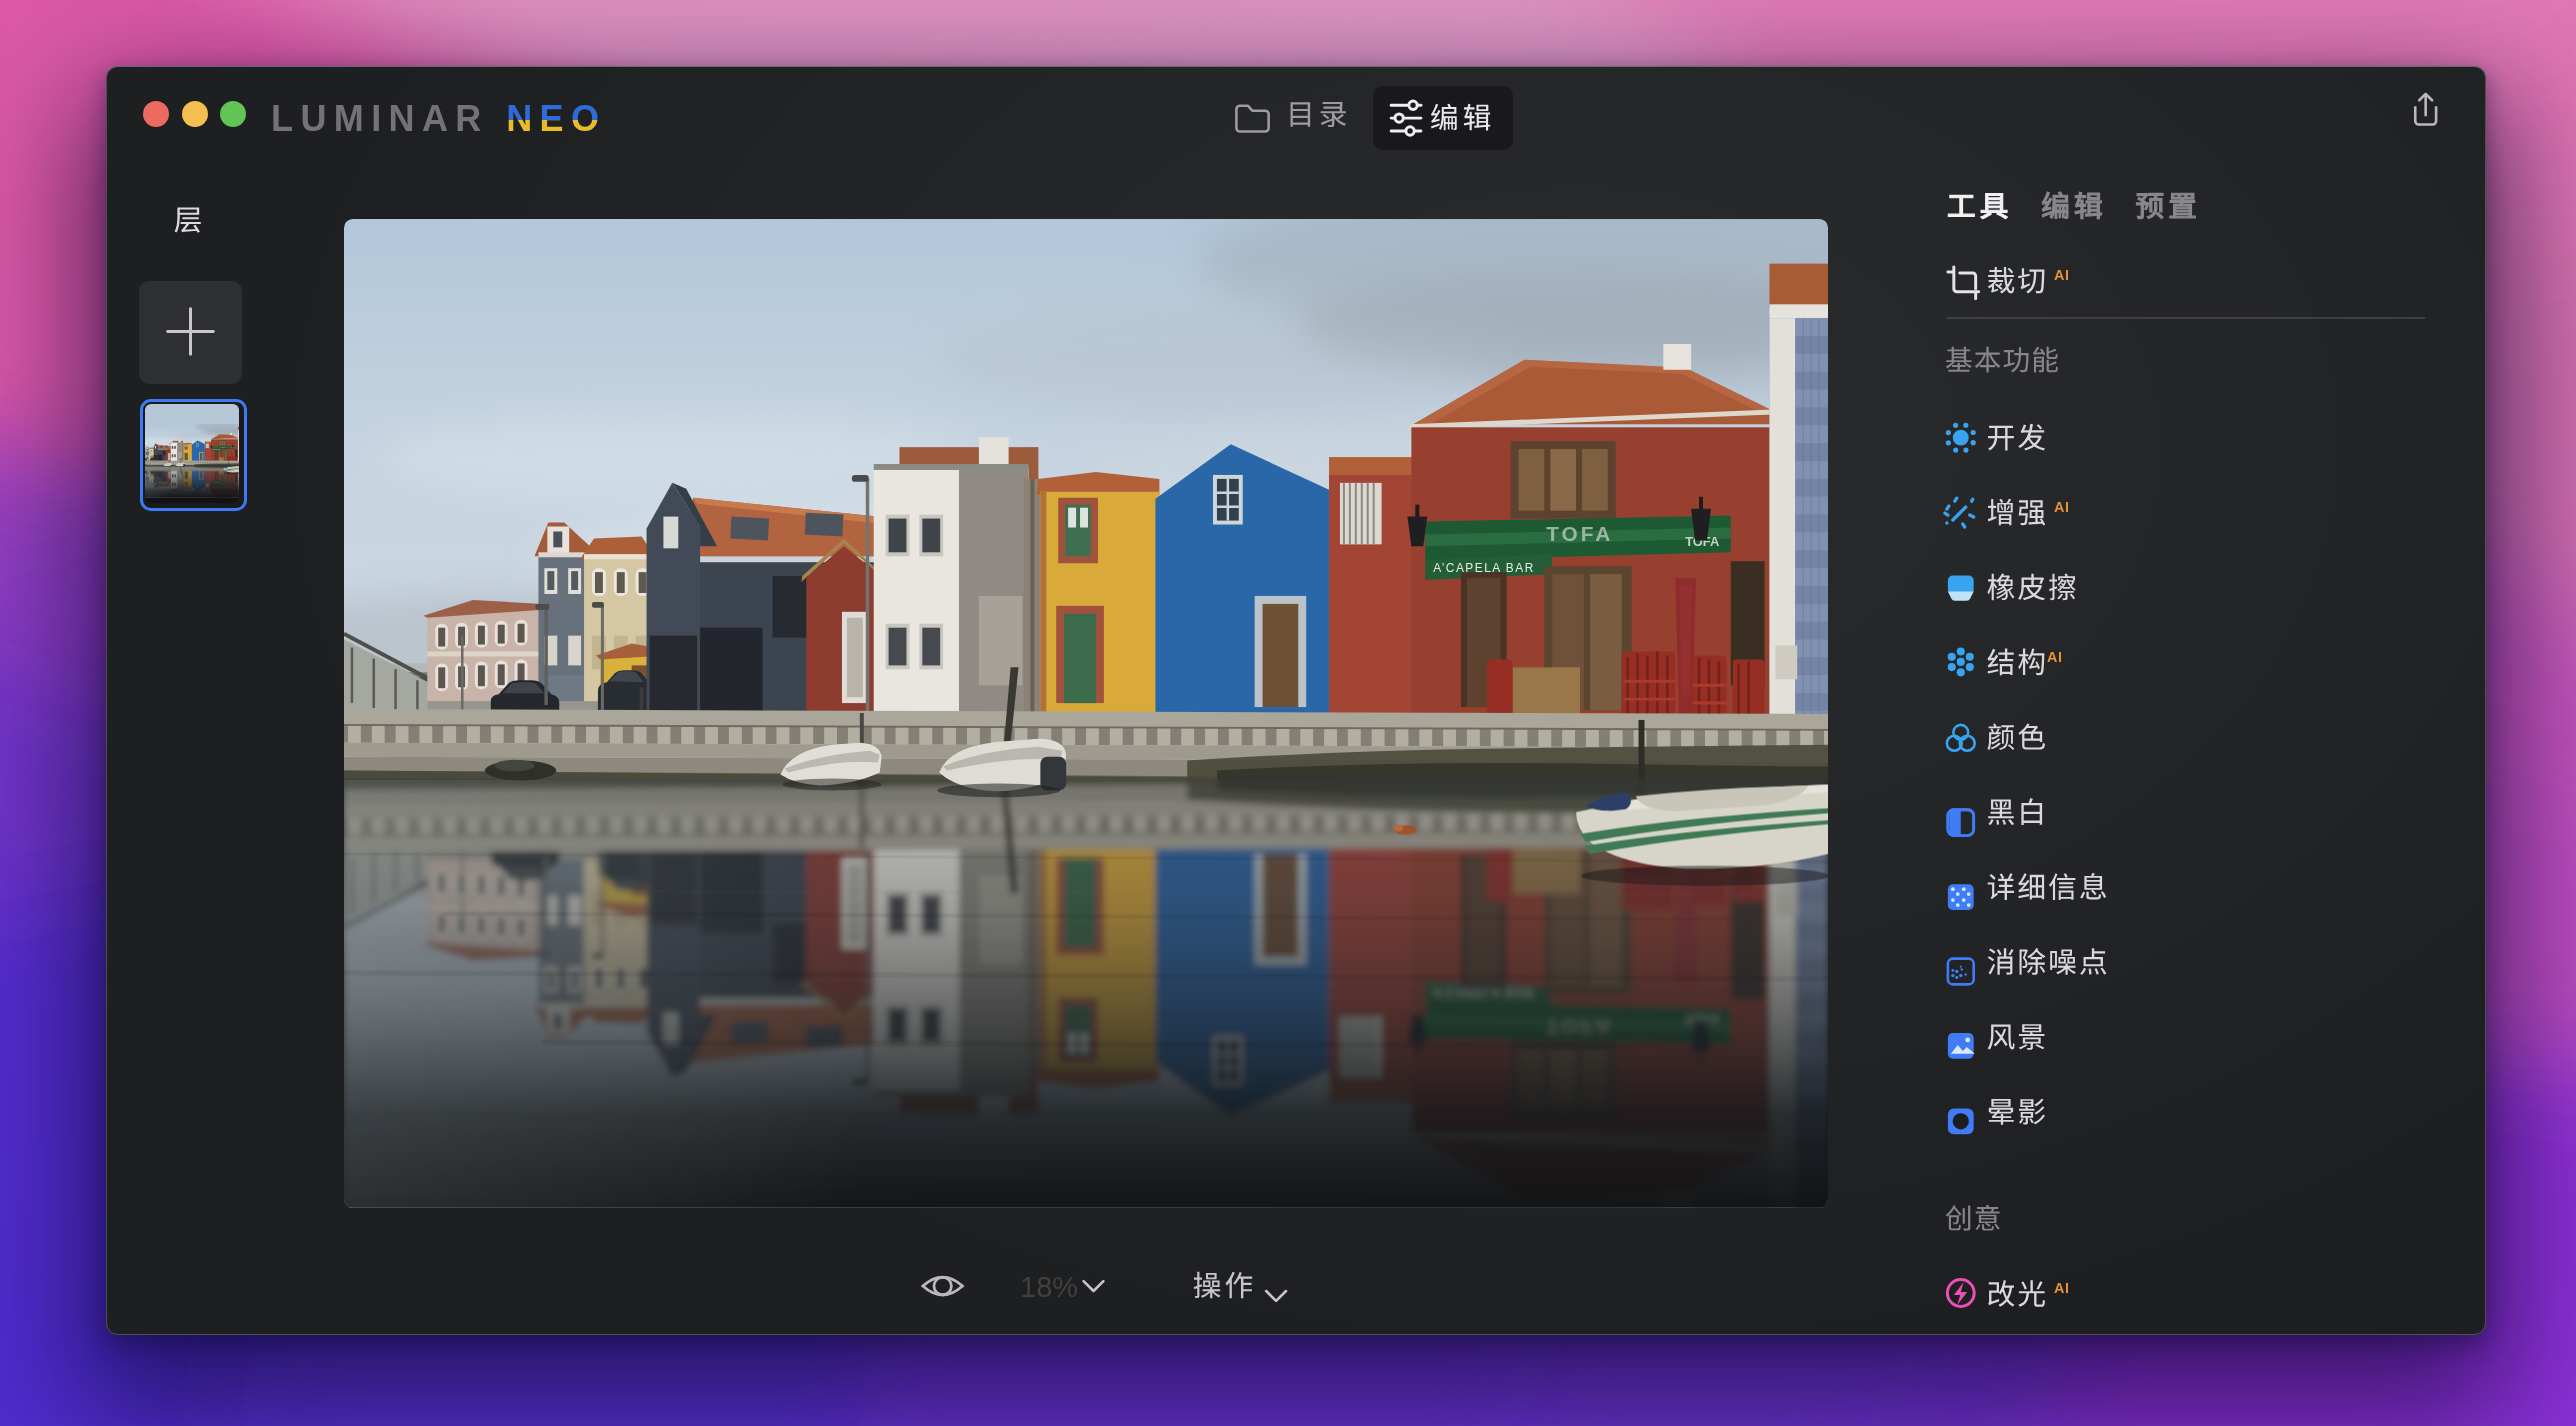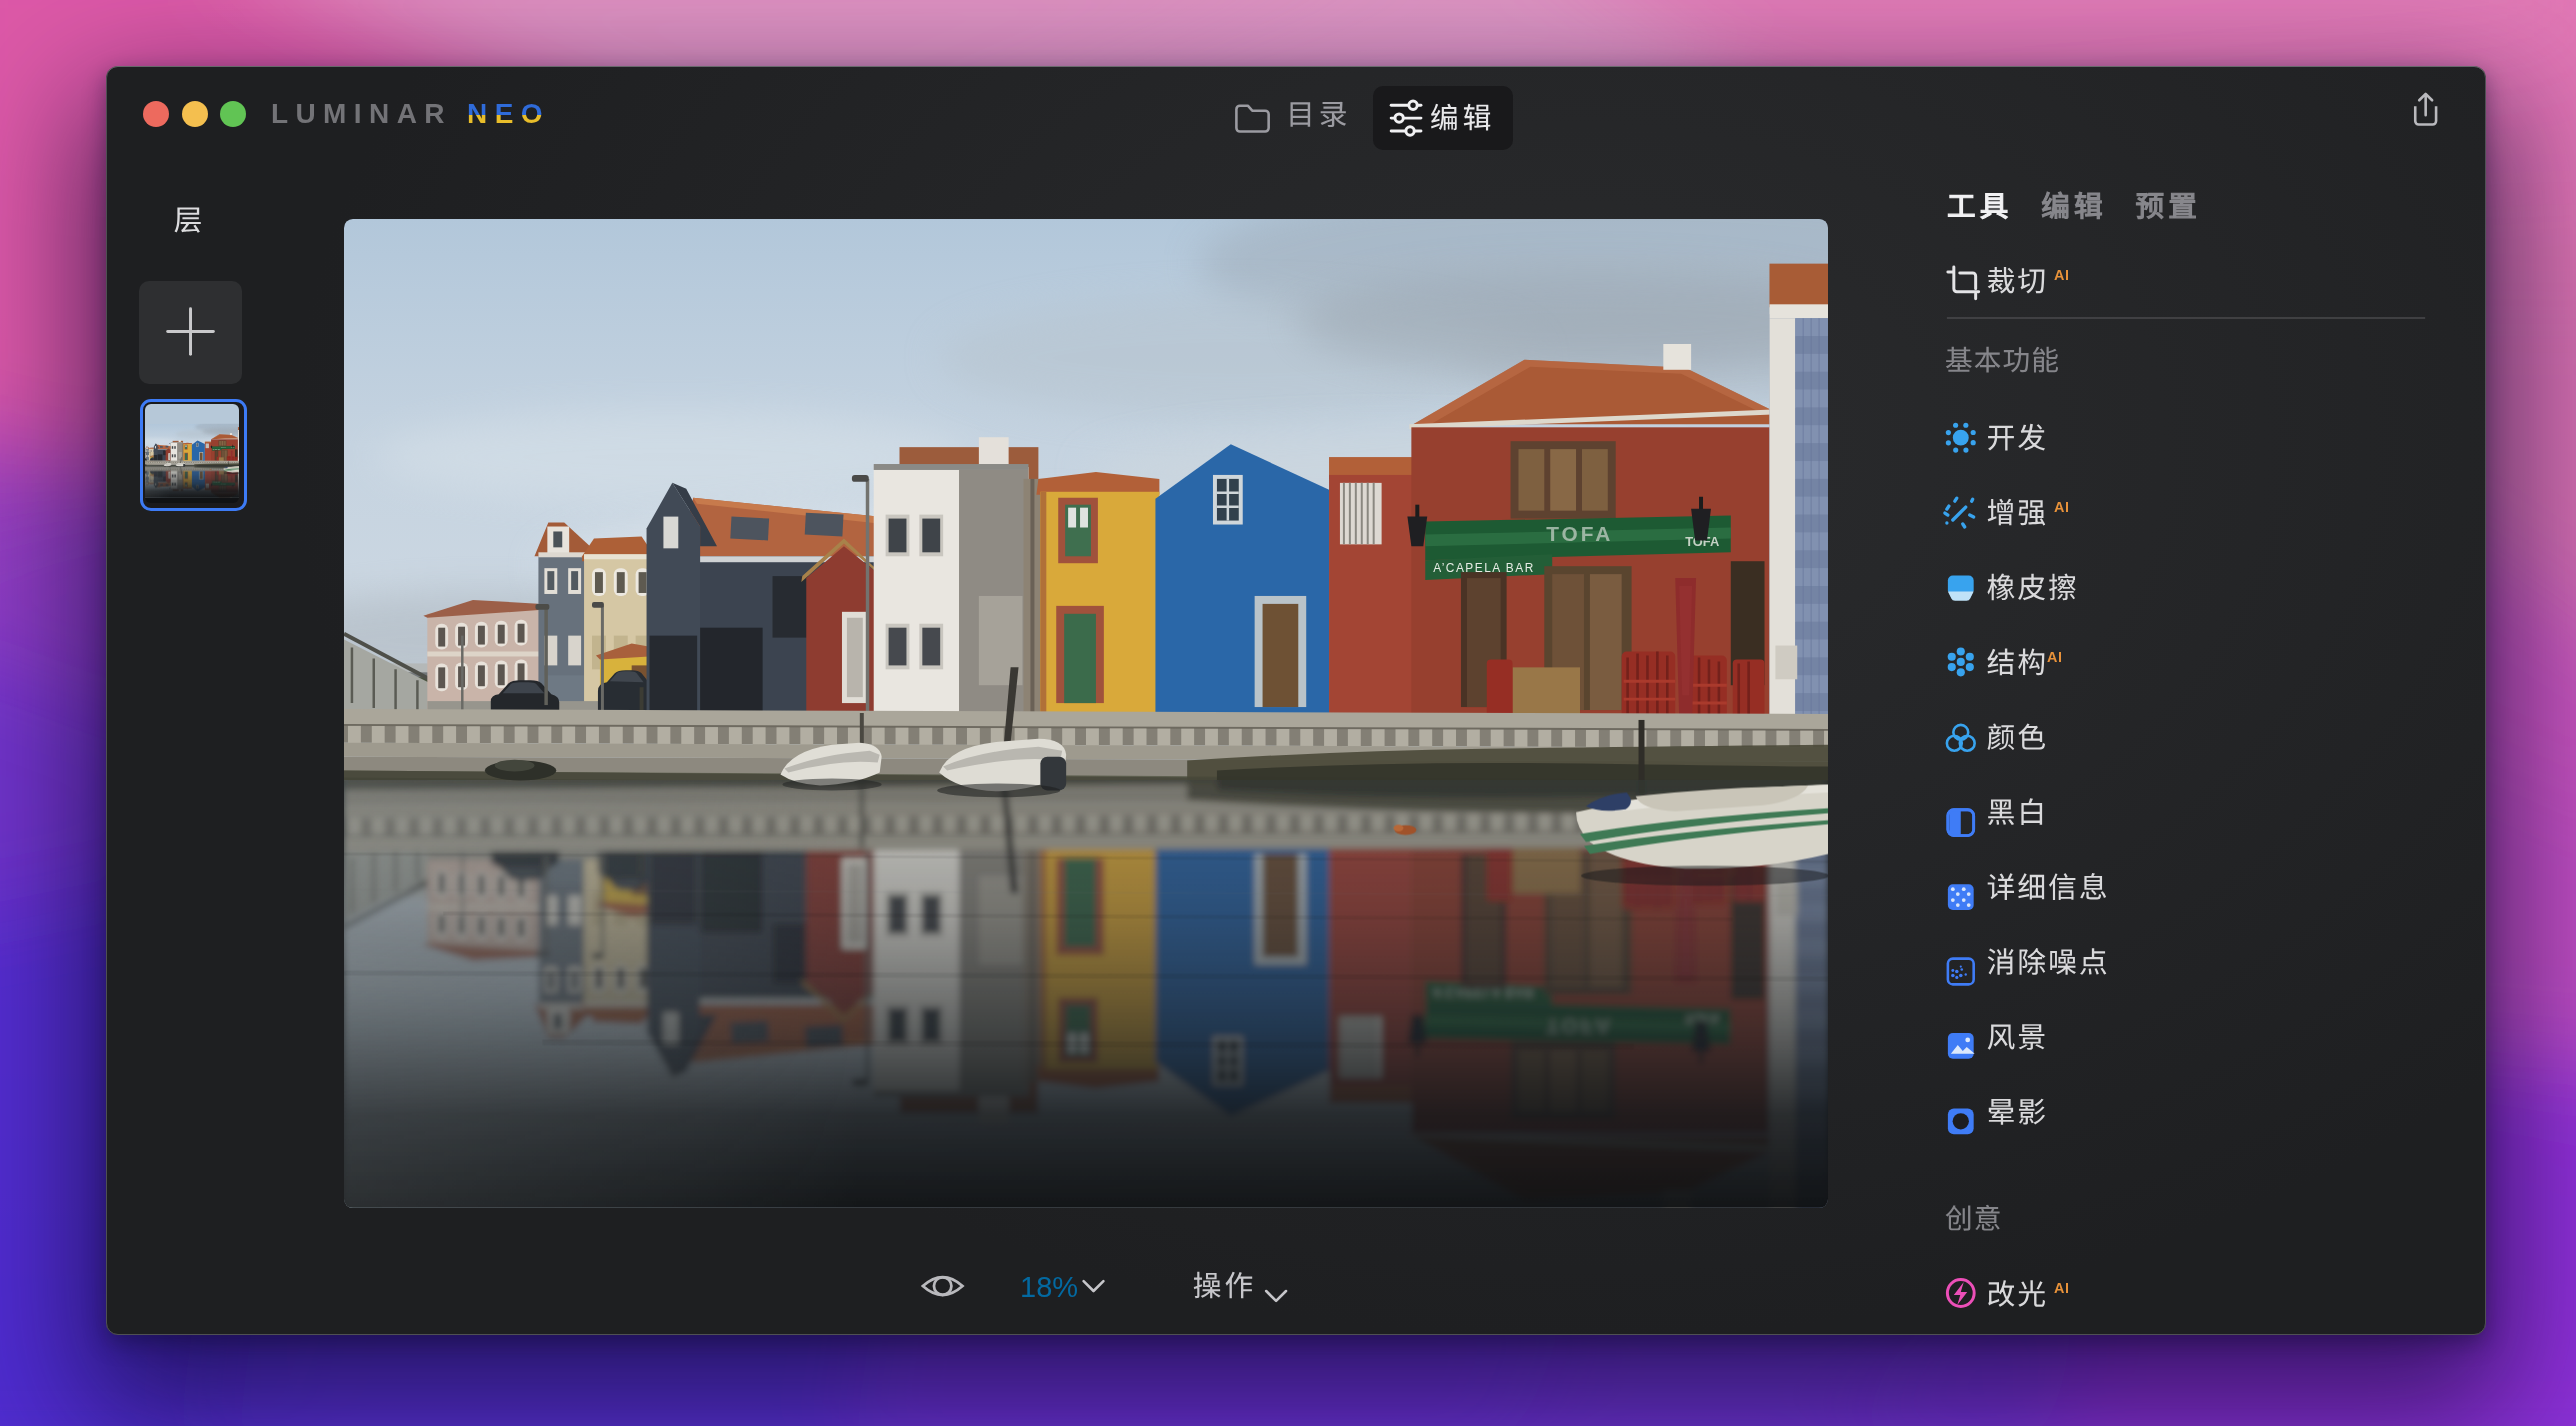--- a/index.html
+++ b/index.html
@@ -6,33 +6,33 @@
   .wall { position:absolute; inset:0; }
   .window { position:absolute; left:106px; top:66px; width:2380px; height:1269px;
              border-radius:12px;
              background:
                radial-gradient(1290px 893px at 62% 30%, #2a2b2d 0%, #252628 45%, #1e1f21 100%);
              box-shadow: 0 8px 22px rgba(10,8,40,.4), 0 55px 119px 25px rgba(12,8,45,.62);
              outline:1px solid rgba(120,120,125,.55); outline-offset:-1px; }
   .winline { position:absolute; left:106px; top:66px; width:2380px; height:1269px;
               border-radius:12px; box-shadow: inset 0 1px 0 rgba(255,255,255,.14); }
   .tl { position:absolute; width:26px; height:26px; border-radius:50%; top:101px; }
-  .logo { position:absolute; left:271px; top:98px; font-size:28px; font-weight:bold;
+  .logo { position:absolute; left:271px; top:98px; font-size:36px; font-weight:bold;
            letter-spacing:7.4px; color:#737377; }
   .logo .neo { background:linear-gradient(180deg,#2f6bd9 0 54%,#e8bd2a 54% 100%);
                 -webkit-background-clip:text; background-clip:text; color:transparent; }
   .editbtn { position:absolute; left:1373px; top:86px; width:140px; height:64px;
               border-radius:10px; background:#19191b; }
   .pbox { position:absolute; left:139px; top:281px; width:103px; height:103px;
            border-radius:10px; background:#2e2f31; }
   .thumb { position:absolute; left:140px; top:399px; width:101px; height:106px;
             border-radius:11px; border:3.5px solid #3d7bf5; background:#1a1a1c; }
   .thumb svg { position:absolute; left:2px; top:2px; border-radius:6px; }
   .photo { position:absolute; left:344px; top:219px; width:1484px; height:989px; }
-  .zoomtxt { position:absolute; left:1020px; top:1271px; font-size:29px; color:#0369a1; }
+  .zoomtxt { position:absolute; left:1020px; top:1271px; font-size:29px; color:#404040; }
 </style></head>
 <body>
 <svg class="wall" width="2576" height="1427" viewBox="0 0 2596 1438" preserveAspectRatio="none" xmlns="http://www.w3.org/2000/svg">
   <defs>
     <linearGradient id="wbase" x1="0" y1="0" x2="0" y2="1">
       <stop offset="0" stop-color="#d867ae"></stop>
         <stop offset=".35" stop-color="#c25ab4"></stop>
       <stop offset=".7" stop-color="#913fcc"></stop>
         <stop offset="1" stop-color="#6838cc"></stop>
     </linearGradient>

